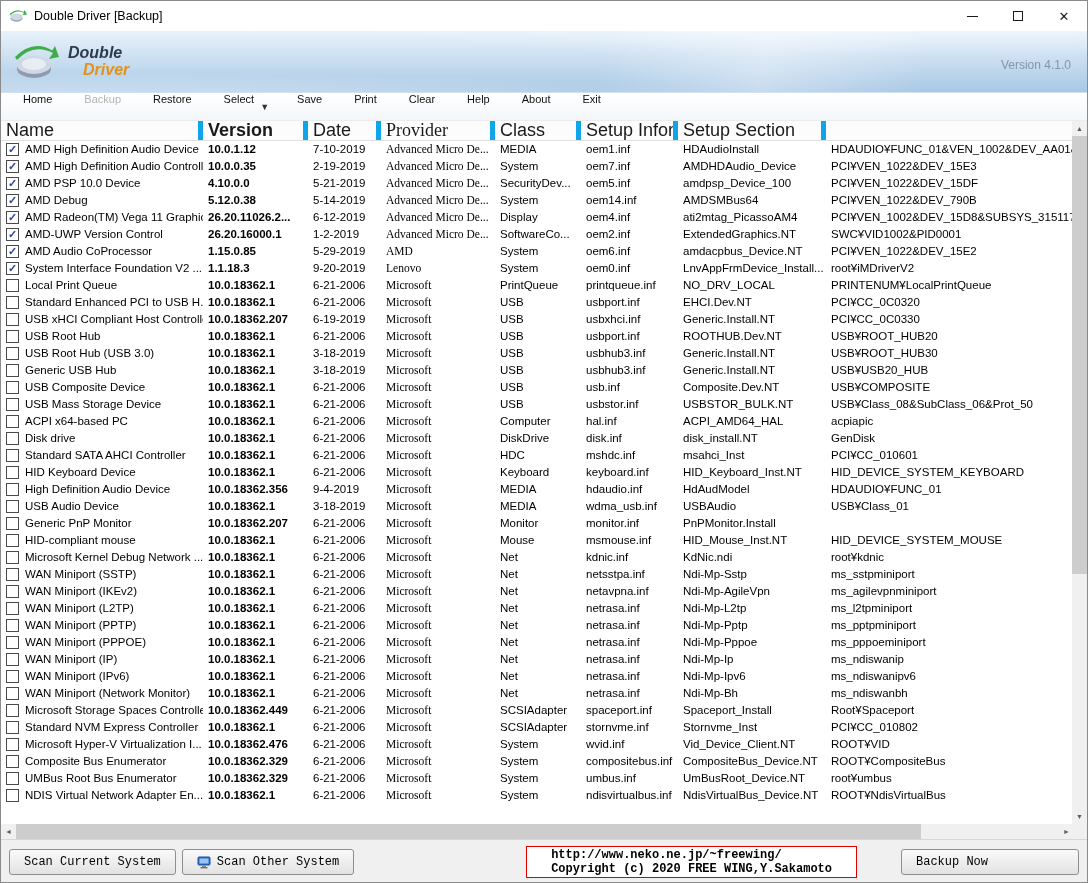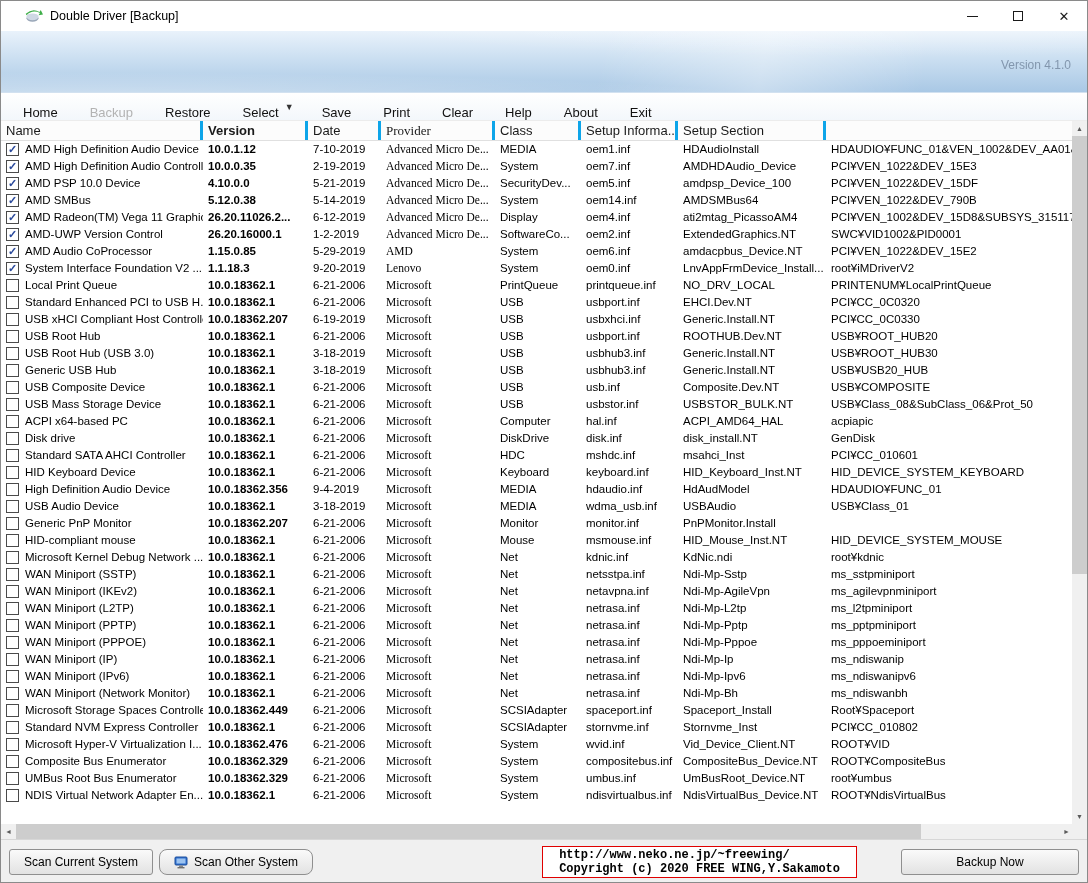--- a/index.html
+++ b/index.html
@@ -4,21 +4,21 @@
 <style>
   * { margin:0; padding:0; box-sizing:border-box; }
   html,body { background:#d8d8d8; }
   body { font-family:"Liberation Sans", sans-serif; }
   .window {
     width:1088px; height:883px; background:#fff;
     border:1px solid #8a8a8a; display:flex; flex-direction:column; overflow:hidden;
   }
 
   
-  .titlebar { height:30px; flex:none; display:flex; align-items:center; background:#fff; padding-left:24px; }
+  .titlebar { height:30px; flex:none; display:flex; align-items:center; background:#fff; padding-left:8px; }
   .titlebar .app-icon { width:18px; height:16px; flex:none; }
   .title-text { font-size:12.5px; color:#000; margin-left:7px; }
   .win-controls { margin-left:auto; display:flex; height:100%; }
   .win-btn { width:46px; height:100%; display:flex; align-items:center; justify-content:center; color:#1a1a1a; }
   .glyph-min { width:11px; height:1px; background:#1a1a1a; }
   .glyph-max { width:10px; height:10px; border:1px solid #1a1a1a; background:transparent; }
   .glyph-close { font-size:13px; line-height:13px; }
 
   
   .banner {
@@ -39,33 +39,33 @@
   .logo-top { color:#2e3a4d; display:block; }
   .logo-bottom { color:#e0921f; display:block; padding-left:15px; }
   .version-label { position:absolute; right:16px; bottom:20px; font-size:12px; color:#8296ad; }
 
   
   .menubar {
     height:28px; flex:none; display:flex; align-items:center;
     background:linear-gradient(#ffffff,#f3f7fb); padding-left:6px;
     border-bottom:1px solid #ececec;
   }
-  .menu-item { padding:0 16px; height:100%; display:flex; align-items:flex-end; font-size:13px; color:#111; cursor:default; }
+  .menu-item { padding:0 16px; height:100%; display:flex; align-items:flex-start; font-size:11px; color:#111; cursor:default; }
   .menu-item.disabled .menu-label { color:#b3b3b3; }
   .menu-drop { font-size:9px; color:#333; margin-left:-10px; padding-right:12px; }
 
   
   .table-area { position:relative; flex:none; height:718px; background:#fff; }
   .table-header {
     position:absolute; top:0; left:0; width:1073px; height:20px;
     display:flex; background:#fcfcfc; border-bottom:1px solid #e0e0e0;
   }
   .hcell {
-    flex:none; font-size:13px; color:#1a1a1a; line-height:19px; padding:0 5px;
-    border-right:3px solid #0ea5e9; white-space:nowrap; overflow:hidden;
+    flex:none; font-size:18px; color:#1a1a1a; line-height:19px; padding:0 5px;
+    border-right:5px solid #0ea5e9; white-space:nowrap; overflow:hidden;
   }
   .table-body { position:absolute; top:20px; left:0; width:1073px; height:683px; overflow:hidden; background:#fff; }
   .row { height:17px; display:flex; align-items:center; }
   .cell {
     flex:none; font-size:11.5px; color:#000; line-height:17px; padding:0 5px;
     white-space:nowrap; overflow:hidden;
   }
   .c0{width:202px;} .c1{width:105px;font-weight:bold;} .c2{width:73px;} .c3{width:114px;font-family:Liberation Serif, serif;}
   .c4{width:86px;} .c5{width:97px;} .c6{width:148px;} .c7{width:248px;}
   .name-cell { display:flex; align-items:center; }
@@ -91,27 +91,27 @@
   .scroll-corner { position:absolute; right:0; bottom:0; width:15px; height:15px; background:#f0f0f0; }
 
   
   .footer {
     height:45px; flex:none; background:#f0f0f0; border-top:1px solid #d7d7d7;
     display:flex; align-items:center; padding:0 8px;
   }
   .btn {
     height:26px; border:1px solid #8f8f8f; border-radius:3px;
     background:linear-gradient(#fafafa,#e2e2e2);
-    font-size:12px; color:#000; display:flex; align-items:center; justify-content:center;
-    padding:0 14px; cursor:default; gap:6px;
-  }
-  .btn + .btn { margin-left:6px;border-radius:8px; }
+    font-size:12px; color:#000; display:flex; align-items:center; 
+    padding:0 14px; cursor:default; gap:6px;font-family:Liberation Mono, monospace;
+  }
+  .btn + .btn { margin-left:6px; }
   .credit-box {
     margin-left:auto; background:#fff; border:1px solid #e00000;
-    padding:1px 16px; font-family:"Liberation Mono", monospace;
+    padding:1px 24px; font-family:"Liberation Mono", monospace;
     font-size:12px; font-weight:bold; line-height:14px; color:#000;
   }
   .backup-btn { width:178px; margin-left:44px; }
 </style>
 </head>
 <body>
 
 <div class="window">
 
   <div class="titlebar">
@@ -128,20 +128,32 @@
       <div class="win-btn">
           <span class="glyph-max"></span>
         </div>
       <div class="win-btn">
           <span class="glyph-close">✕</span>
         </div>
     </div>
   </div>
 
   <div class="banner">
+    <div class="logo">
+      <svg width="46" height="42" viewBox="0 0 46 42">
+        <ellipse cx="21" cy="29" rx="17" ry="9" fill="#8e9cad"></ellipse>
+        <ellipse cx="21" cy="25" rx="17" ry="9" fill="#cfd8e4"></ellipse>
+        <ellipse cx="21" cy="24" rx="12" ry="6" fill="#e8edf3"></ellipse>
+        <path d="M4 20 Q20 3 40 13 L36 19 L46 17 L42 6 L39.2 10.4 Q20 -1 2 17 Z" fill="#3fae49"></path>
+      </svg>
+      <div class="logo-text">
+        <span class="logo-top">Double</span>
+        <span class="logo-bottom">Driver</span>
+      </div>
+    </div>
     <span class="version-label">Version 4.1.0</span>
   </div>
 
   <div class="menubar">
       <div class="menu-item">
     <span class="menu-label">Home</span>
   </div>
       <div class="menu-item disabled">
     <span class="menu-label">Backup</span>
   </div>
@@ -218,21 +230,21 @@
     <div class="cell c2 plain-cell">5-21-2019</div>
     <div class="cell c3 plain-cell">Advanced Micro De...</div>
     <div class="cell c4 plain-cell">SecurityDev...</div>
     <div class="cell c5 plain-cell">oem5.inf</div>
     <div class="cell c6 plain-cell">amdpsp_Device_100</div>
     <div class="cell c7 plain-cell">PCI¥VEN_1022&amp;DEV_15DF</div>
   </div>
         <div class="row">
     <div class="cell c0 name-cell">
       <span class="checkbox checked">✓</span>
-      <span class="txt">AMD SMBus</span>
+      <span class="txt">AMD Debug</span>
     </div>
     <div class="cell c1 plain-cell">5.12.0.38</div>
     <div class="cell c2 plain-cell">5-14-2019</div>
     <div class="cell c3 plain-cell">Advanced Micro De...</div>
     <div class="cell c4 plain-cell">System</div>
     <div class="cell c5 plain-cell">oem14.inf</div>
     <div class="cell c6 plain-cell">AMDSMBus64</div>
     <div class="cell c7 plain-cell">PCI¥VEN_1022&amp;DEV_790B</div>
   </div>
         <div class="row">

